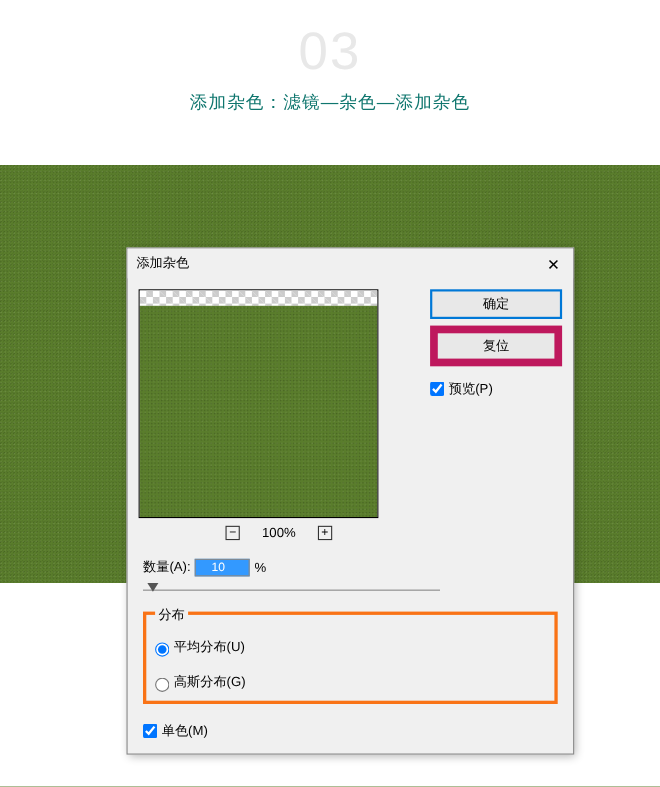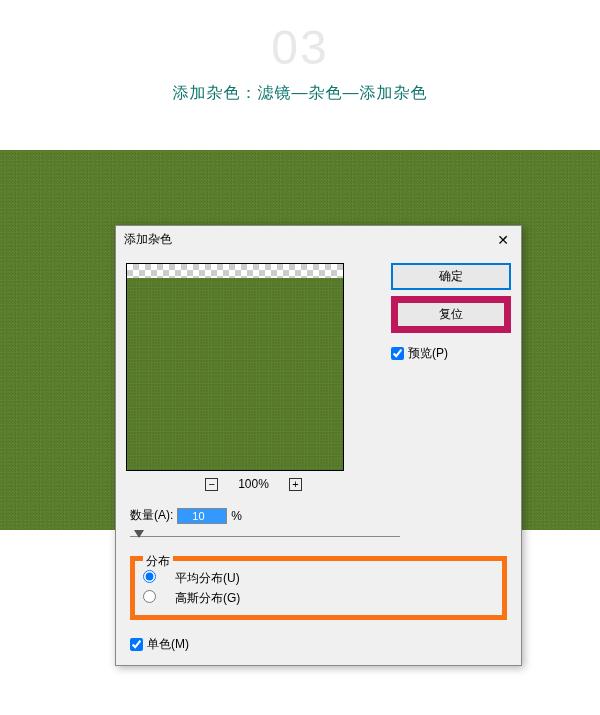--- a/index.html
+++ b/index.html
@@ -176,39 +176,39 @@
       position: absolute;
       top: 0;
       left: 4px;
       width: 0;
       height: 0;
       border-left: 5px solid transparent;
       border-right: 5px solid transparent;
       border-top: 8px solid #555;
     }
     .fieldset {
-      border: 5px solid #f97316;
+      border: 3px solid #f97316;
       margin: 4px 14px;
       padding: 6px 8px 8px;
       font-size: 12px;
       position: relative;
     }
     .fieldset-legend {
       position: absolute;
       top: -8px;
       left: 8px;
       background: #f0f0f0;
       padding: 0 3px;
       font-size: 12px;
     }
     .radio-row {
       display: flex;
-      align-items: flex-start;
-      gap: 19px;
-      margin-top: 3px;
+      align-items: flex-end;
+      gap: 4px;
+      margin-top: 15px;
     }
     .bottom-check {
       padding: 6px 14px 12px;
     }
   </style>
 </head>
 <body>
 
 <div class="step-number">03</div>
 <div class="step-desc">添加杂色：滤镜—杂色—添加杂色</div>

